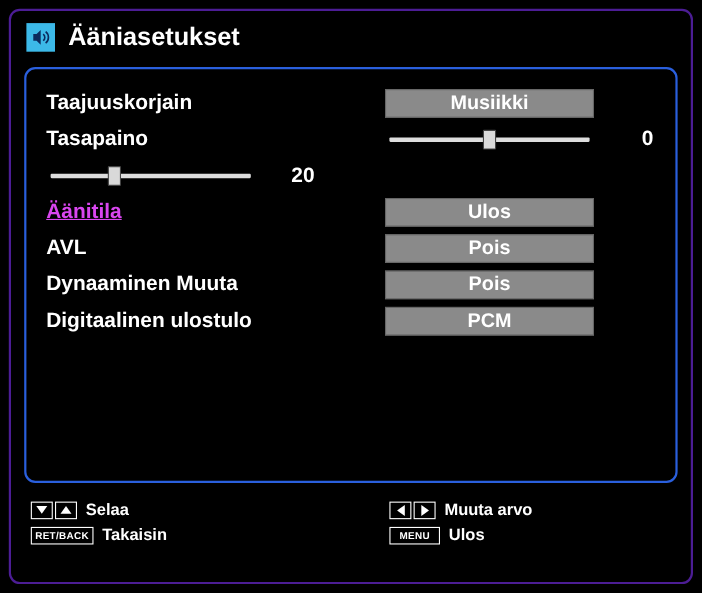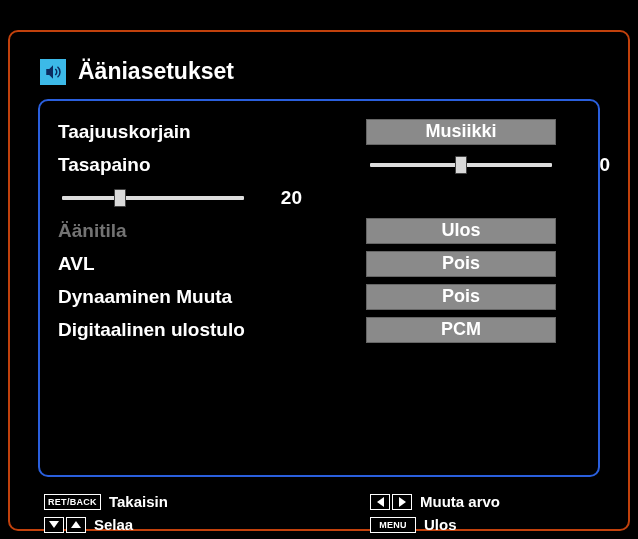--- a/index.html
+++ b/index.html
@@ -7,25 +7,24 @@
     background: #000;
     font-family: Arial, Helvetica, sans-serif;
     width: 638px;
     height: 539px;
     overflow: hidden;
     position: relative;
   }
   .outer {
     position: absolute;
     top: 8px; left: 8px; right: 8px; bottom: 8px;
-    border: 2px solid #c2410c;
+    border: 2px solid #4c1d95;
     border-radius: 10px;
     background: #000;
-    padding: 16px;
-    margin-top: 22px;
+    padding: 0;
   }
   .header {
     display: flex;
     align-items: center;
     padding: 10px 14px 14px 14px;
     gap: 12px;
   }
   .header-icon {
     width: 26px; height: 26px;
     background: #3cb9e8;
@@ -51,21 +50,21 @@
     height: 33px;
     gap: 8px;
   }
   .label {
     flex: 0 0 300px;
     color: #fff;
     font-size: 19px;
     font-weight: bold;
   }
   .label.selected { color: #f6df4a; }
-  .label.dim { color: #737373; }
+  .label.dim { color: #d946ef; text-decoration: underline; }
   .control {
     flex: 0 0 190px;
     height: 25px;
     display: flex;
     align-items: center;
     position: relative;
   }
   .valcol {
     flex: 0 0 46px;
     color: #fff;
@@ -213,35 +212,35 @@
           <div class="selectbox">PCM</div>
         </div>
         <div class="valcol"></div>
       </div>
     </div>
 
   <div class="footer">
     <div class="footer-col" id="footer-col1">
         <div class="footer-item">
           <span class="keygroup">
+            <span class="key sq">
+              <span class="tri-down"></span>
+            </span>
+            <span class="key sq">
+              <span class="tri-up"></span>
+            </span>
+          </span>
+          <span>Selaa</span>
+        </div>
+        <div class="footer-item">
+          <span class="keygroup">
             <span class="key wide">RET/BACK</span>
           </span>
           <span>Takaisin</span>
         </div>
-        <div class="footer-item">
-          <span class="keygroup">
-            <span class="key sq">
-              <span class="tri-down"></span>
-            </span>
-            <span class="key sq">
-              <span class="tri-up"></span>
-            </span>
-          </span>
-          <span>Selaa</span>
-        </div>
       </div>
     <div class="footer-col" id="footer-col2">
         <div class="footer-item">
           <span class="keygroup">
             <span class="key sq">
               <span class="tri-left"></span>
             </span>
             <span class="key sq">
               <span class="tri-right"></span>
             </span>

